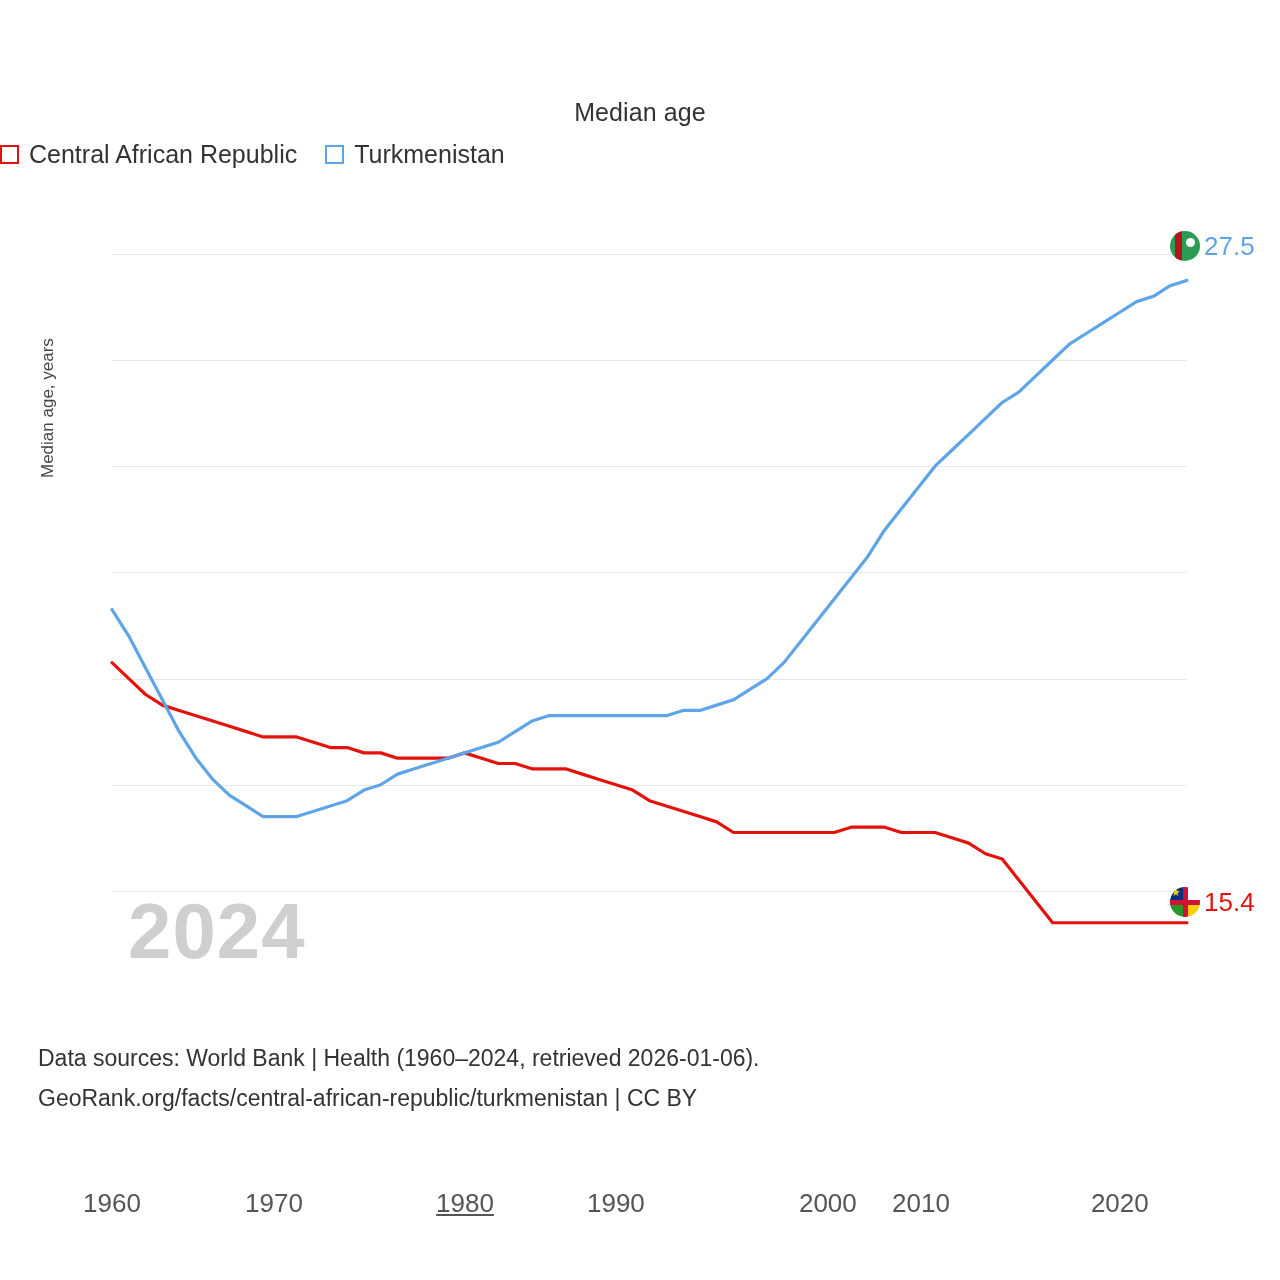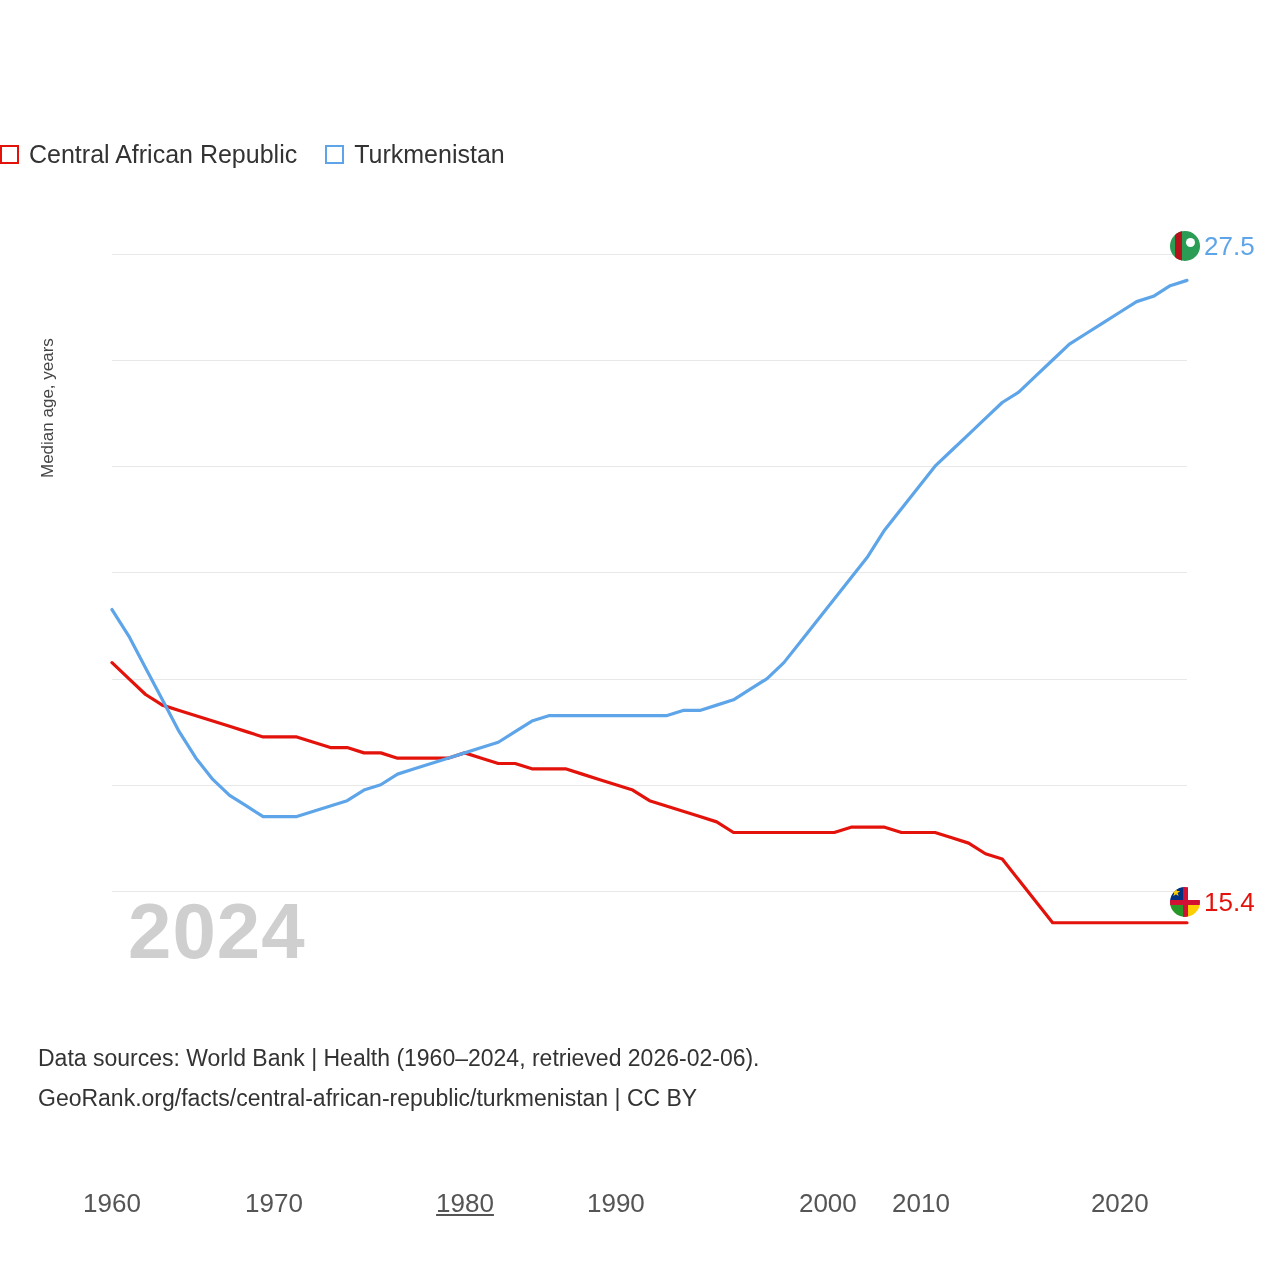--- a/index.html
+++ b/index.html
@@ -171,20 +171,21 @@
     font-size: 23px;
     color: #333333;
     line-height: 40px;
   }
 </style>
 </head>
 <body>
 
 <div id="root">
 
+  <div class="legend-title">Median age</div>
 
   <div class="legend-row">
     <div class="legend-item">
       <span class="legend-swatch" id="sw0" style="border-color: rgb(227, 18, 11);"></span>
       <span class="legend-label">Central African Republic</span>
     </div>
     <div class="legend-item">
       <span class="legend-swatch" id="sw1" style="border-color: rgb(93, 165, 232);"></span>
       <span class="legend-label">Turkmenistan</span>
     </div>
@@ -225,17 +226,17 @@
   </div>
 
   <div class="endlabel" id="end-caf" style="left: 1170px; top: 885px; color: rgb(227, 18, 11);">
     <span class="flag flag-caf">
       <span class="caf-q caf-q1"></span><span class="caf-q caf-q2"></span><span class="caf-q caf-q3"></span><span class="caf-q caf-q4"></span>
       <span class="caf-band"></span><span class="caf-vband"></span><span class="caf-star">★</span>
     </span><span class="val">15.4</span>
   </div>
 
   <div class="footer">
-    <div>Data sources: World Bank | Health (1960–2024, retrieved 2026-02-06).</div>
+    <div>Data sources: World Bank | Health (1960–2024, retrieved 2026-01-06).</div>
     <div>GeoRank.org/facts/central-african-republic/turkmenistan | CC BY</div>
   </div>
 
 </div>
 
 </body></html>

